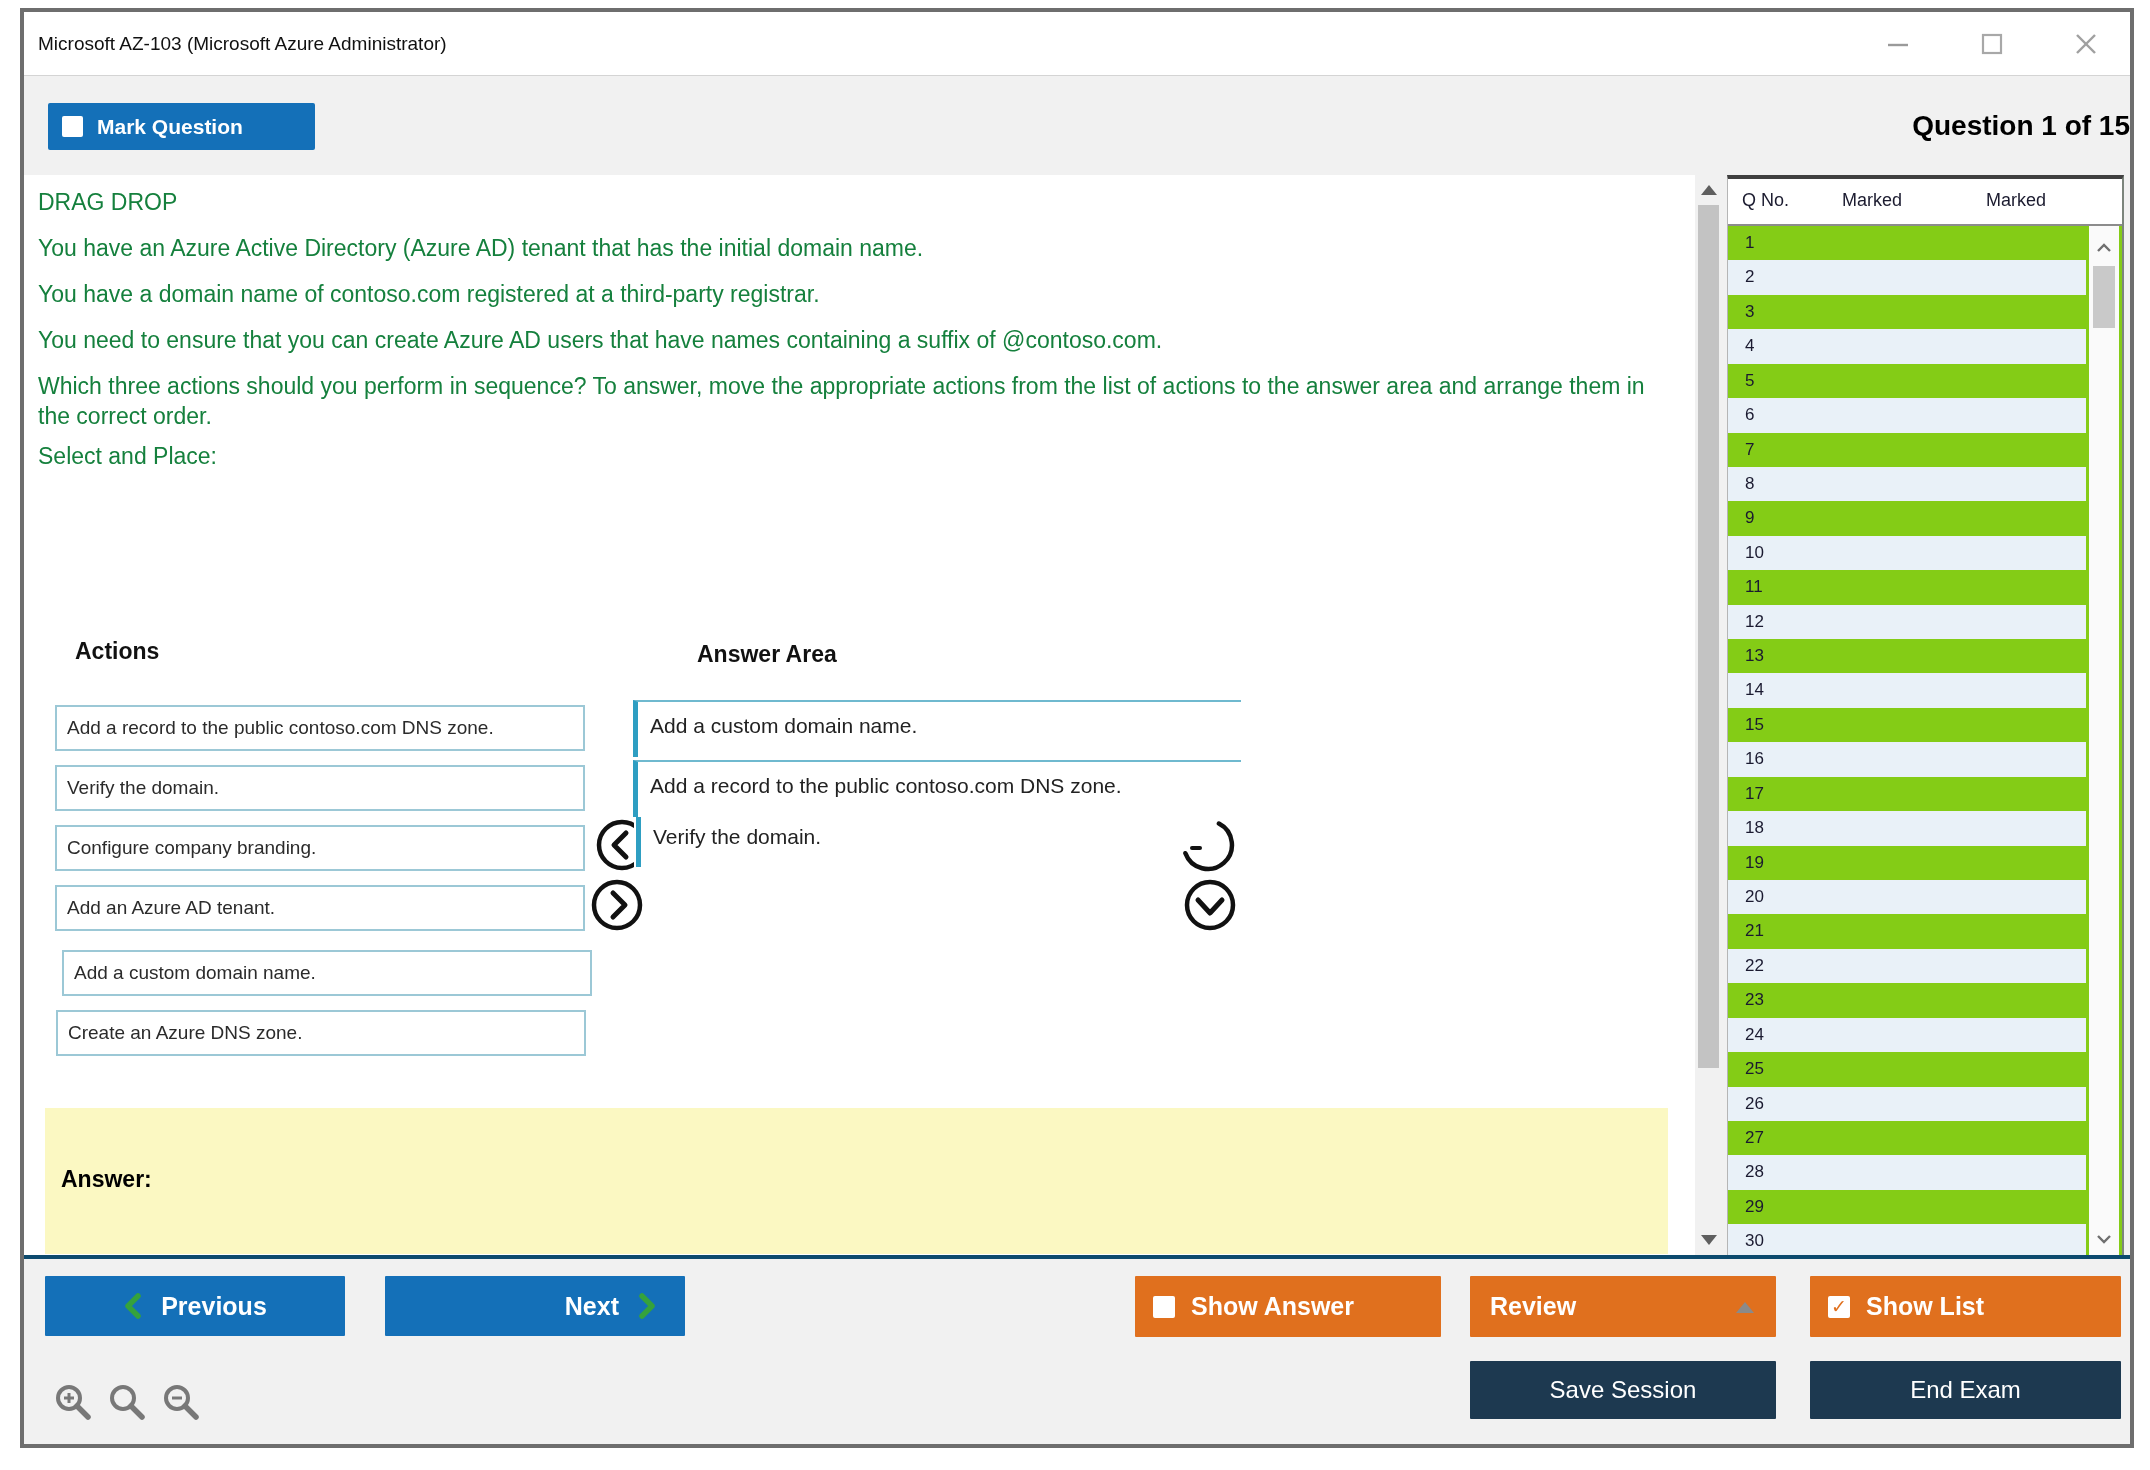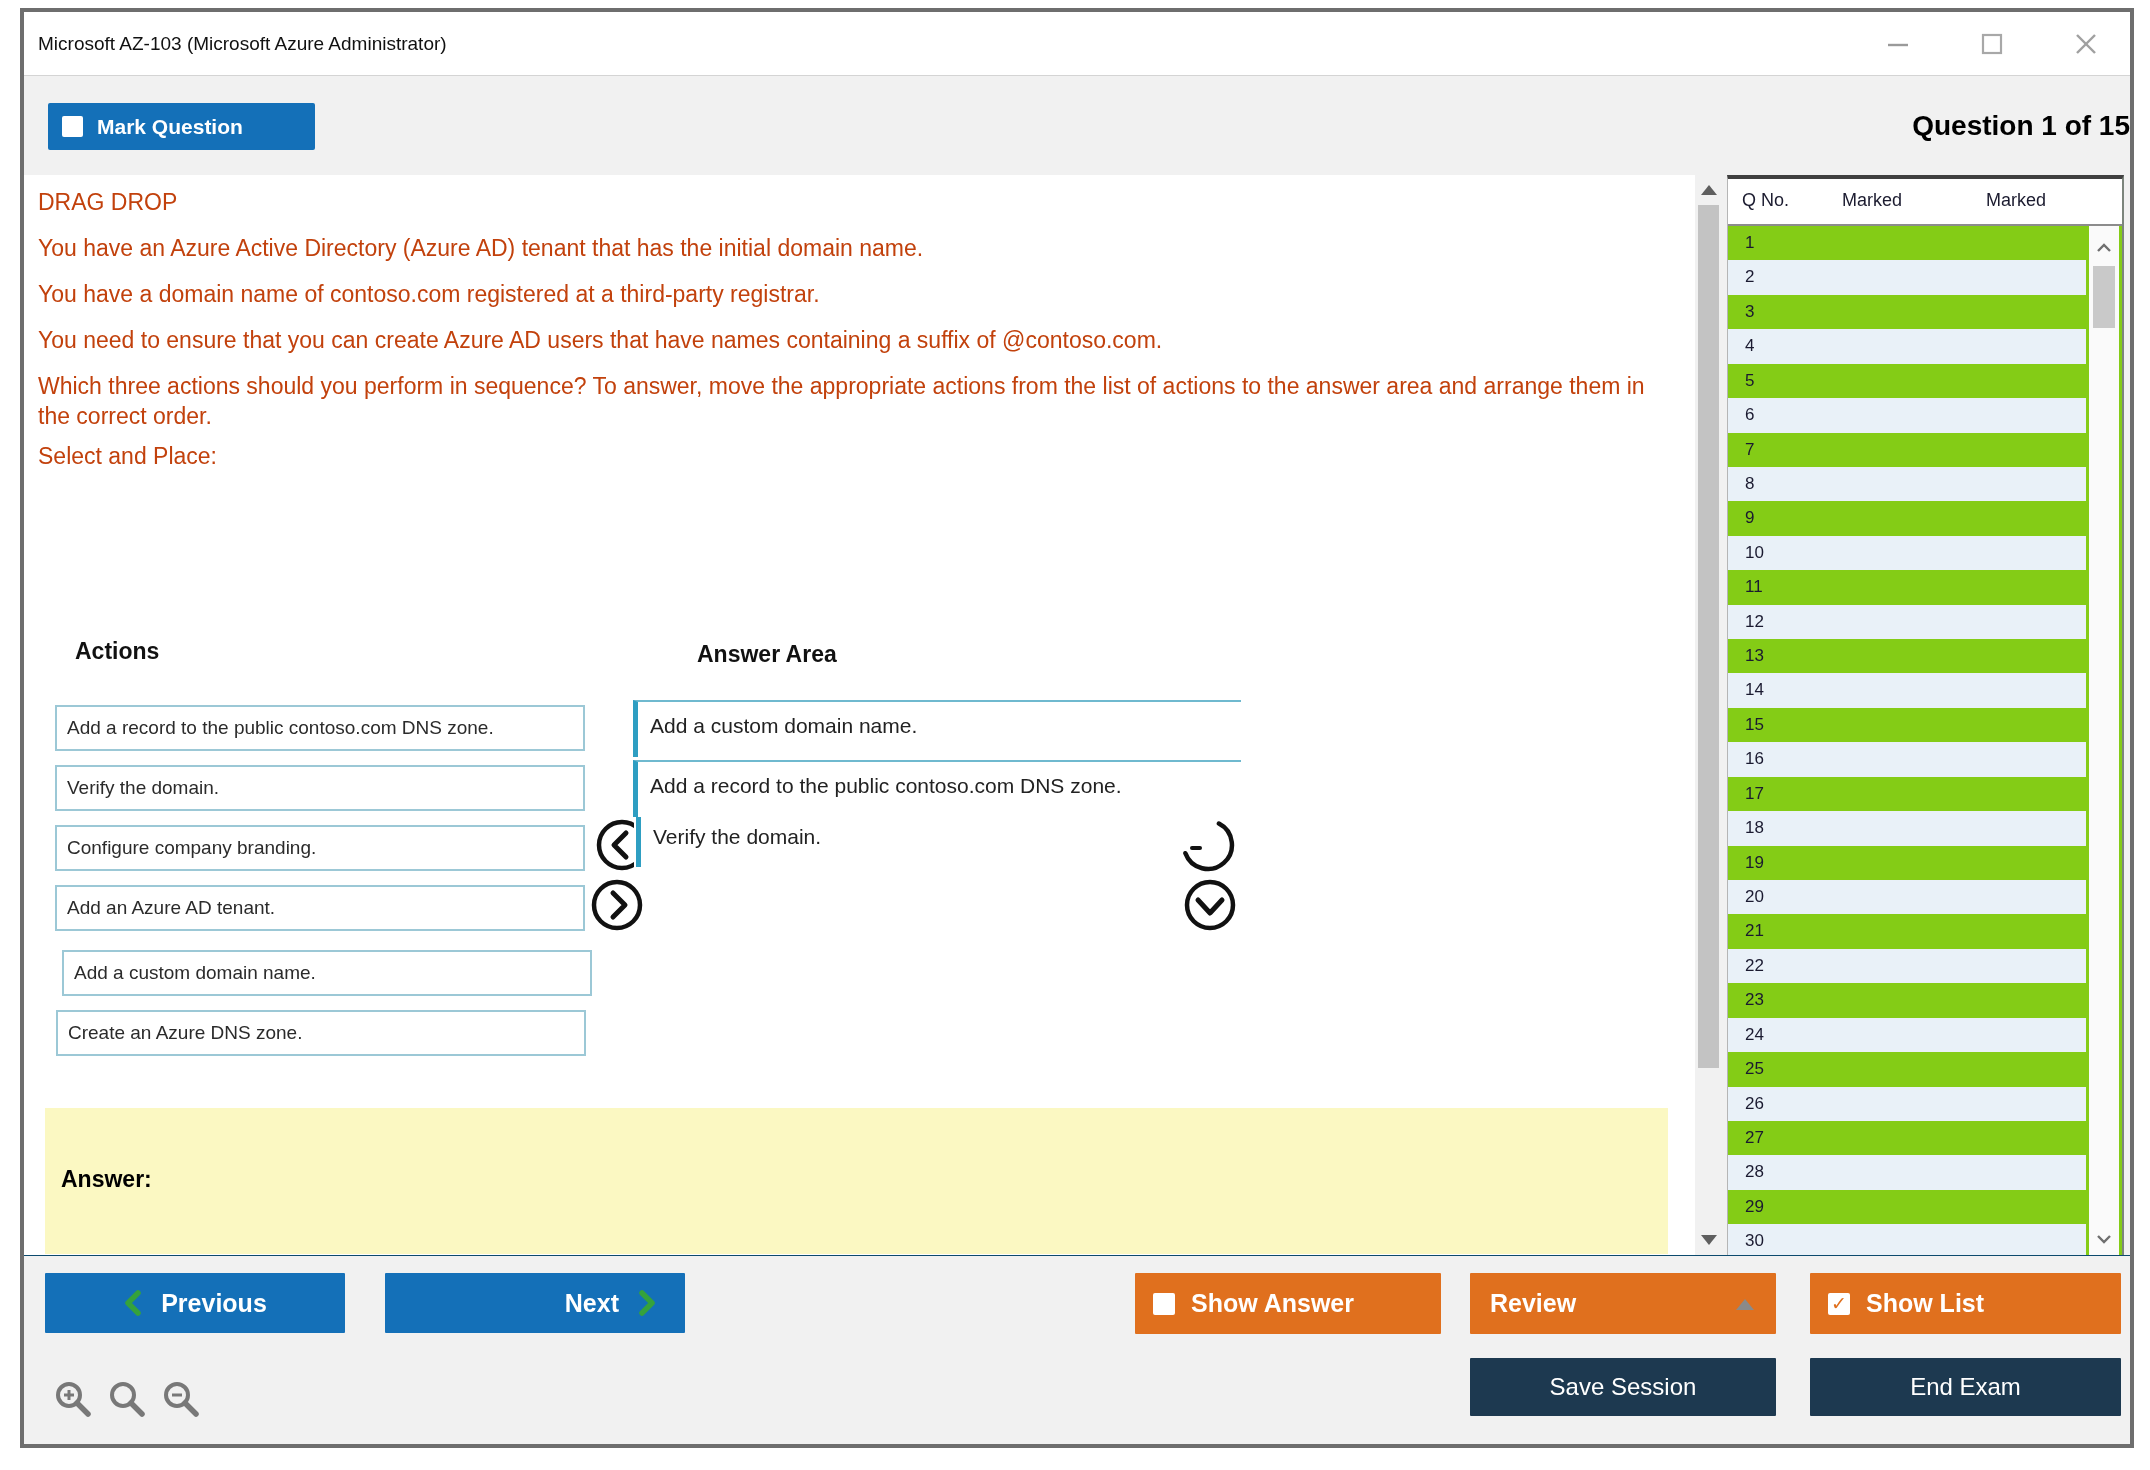--- a/index.html
+++ b/index.html
@@ -9,21 +9,21 @@
   .title-text { position:absolute; left:14px; top:0; line-height:64px; font-size:19px; color:#111; }
   .win-controls { position:absolute; right:30px; top:18px; display:flex; gap:66px; }
   .win-controls .wc { width:28px; height:28px; display:flex; align-items:center; justify-content:center; cursor:default; }
 
   .mark-btn { position:absolute; left:24px; top:91px; width:267px; height:47px; background:#1470b8; border-radius:2px; display:flex; align-items:center; padding-left:14px; gap:14px; }
   .cb { width:21px; height:21px; background:#ffffff; border-radius:2px; flex:0 0 auto; display:flex; align-items:center; justify-content:center; }
   .mark-btn .lbl { color:#fff; font-weight:bold; font-size:21px; }
   .q-counter { position:absolute; left:0; top:98px; width:2106px; text-align:right; font-size:28px; font-weight:bold; color:#000; }
 
   .content { position:absolute; left:0; top:163px; width:1671px; height:1080px; background:#ffffff; overflow:hidden; }
-  .qtext { position:absolute; left:14px; font-size:23px; color:#c2410c; line-height:30px; }
+  .qtext { position:absolute; left:14px; font-size:23px; color:#15803d; line-height:30px; }
   .p4 { width:1620px; }
   .col-title { position:absolute; font-size:23px; font-weight:bold; color:#111; }
 
   .actions-list { position:absolute; left:31px; top:530px; width:560px; }
   .action-box { width:530px; height:46px; border:2px solid #9cc8d6; background:#fff; font-size:19px; color:#2b2b2b; padding-left:10px; line-height:42px; margin-top:14px; white-space:nowrap; overflow:hidden; }
   .action-box:nth-of-type(1){ margin-top:0; }
   .action-box:nth-of-type(5){ margin-top:19px; margin-left:7px; }
   .action-box:nth-of-type(6){ margin-left:1px; }
 
   .ans-box { position:absolute; left:609px; width:608px; height:57px; background:#fff; border-top:2px solid #6fb9cf; border-left:5px solid #2e9ec2; font-size:21px; color:#222; padding:12px 0 0 12px; white-space:nowrap; }
@@ -43,21 +43,21 @@
   .sb-header { position:absolute; left:0; top:0; width:100%; height:47px; background:#fff; border-bottom:2px solid #8c8c8c; }
   .sb-header span { position:absolute; top:11px; font-size:18px; color:#1b1b2f; }
   .sb-rows { position:absolute; left:0; top:47px; width:358px; height:1033px; }
   .qrow { height:34.43px; font-size:17px; color:#1a1a30; padding-left:17px; line-height:34px; }
   .qrow:nth-of-type(even){ background:#e9f1f8; }
   .sb-scroll { position:absolute; left:361px; top:47px; width:30px; height:1033px; background:#fafafa; }
   .sb-thumb { position:absolute; left:4px; top:40px; width:22px; height:62px; background:#c9c9c9; }
   .sb-chev-up { position:absolute; left:6px; top:16px; }
   .sb-chev-down { position:absolute; left:6px; bottom:14px; }
 
-  .footer { position:absolute; left:0; top:1243px; width:2106px; height:189px; background:#f1f1f1; border-top:1px solid #0c4a6e; }
+  .footer { position:absolute; left:0; top:1243px; width:2106px; height:189px; background:#f1f1f1; border-top:4px solid #0c4a6e; }
   .btn { position:absolute; display:flex; align-items:center; color:#fff; font-size:25px; font-weight:bold; border-radius:1px; cursor:default; }
   .btn.blue { background:#1470b8; }
   .btn.orange { background:#e0701e; }
   .btn.navy { background:#1d3950; font-weight:500; font-size:24px; justify-content:center; }
   .btn-prev { left:21px; top:17px; width:300px; height:60px; justify-content:center; gap:18px; }
   .btn-next { left:361px; top:17px; width:300px; height:60px; justify-content:flex-end; gap:18px; padding-right:28px; }
   .btn-show-answer { left:1111px; top:17px; width:306px; height:61px; gap:16px; padding-left:18px; }
   .btn-review { left:1446px; top:17px; width:306px; height:61px; padding-left:20px; }
   .btn-show-list { left:1786px; top:17px; width:311px; height:61px; gap:16px; padding-left:18px; }
   .btn-save { left:1446px; top:102px; width:306px; height:58px; }

